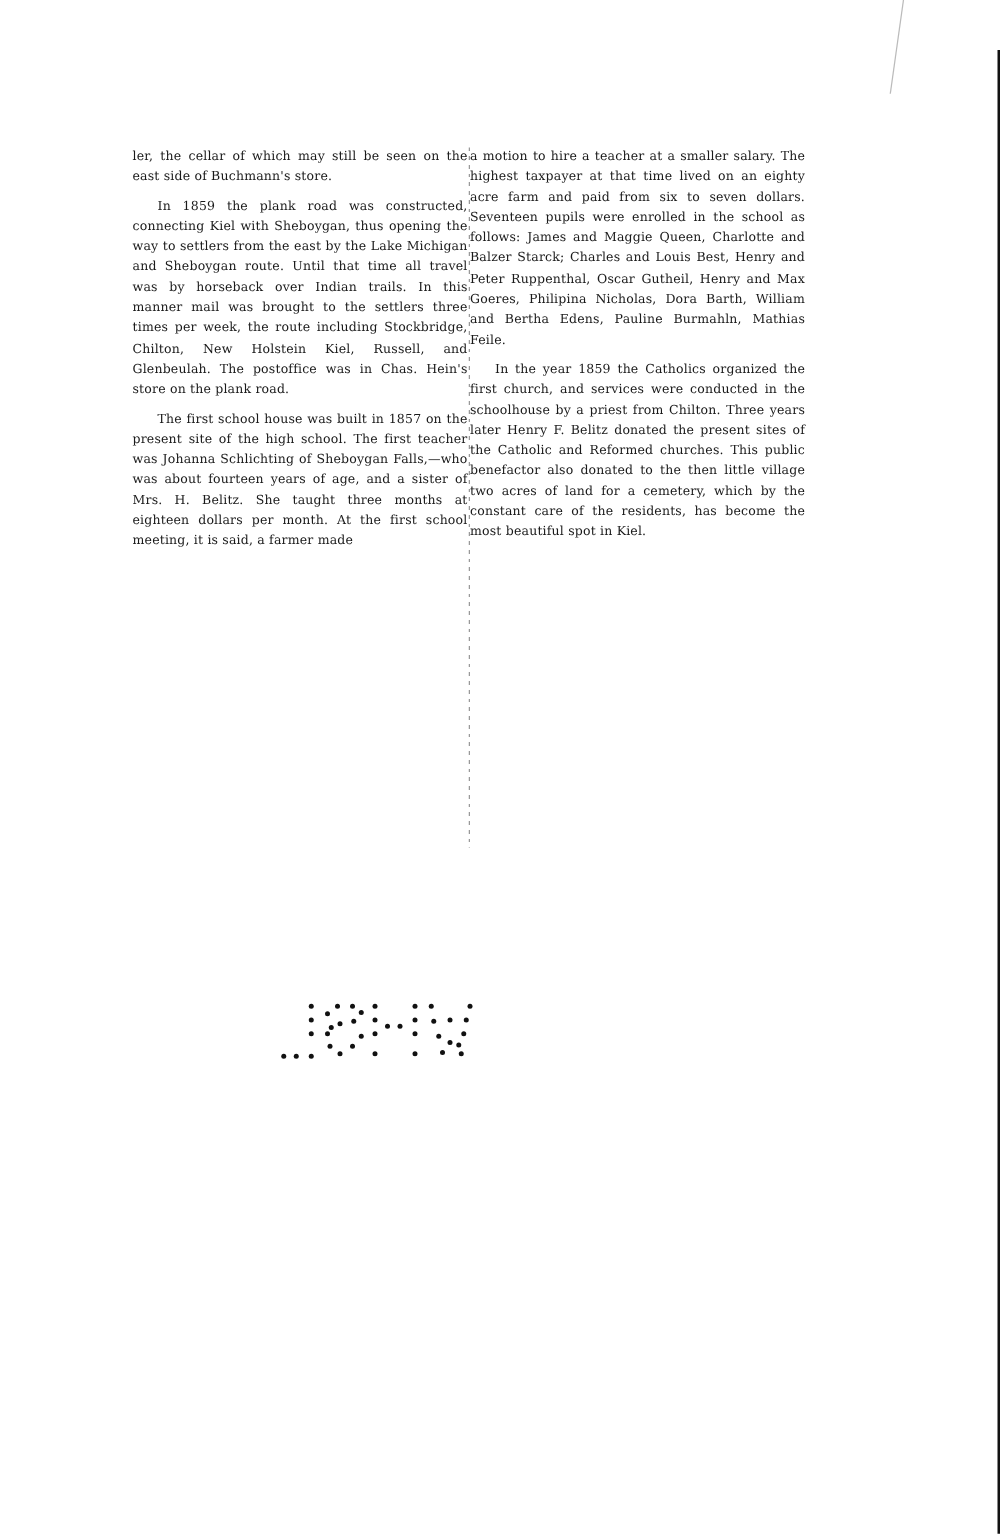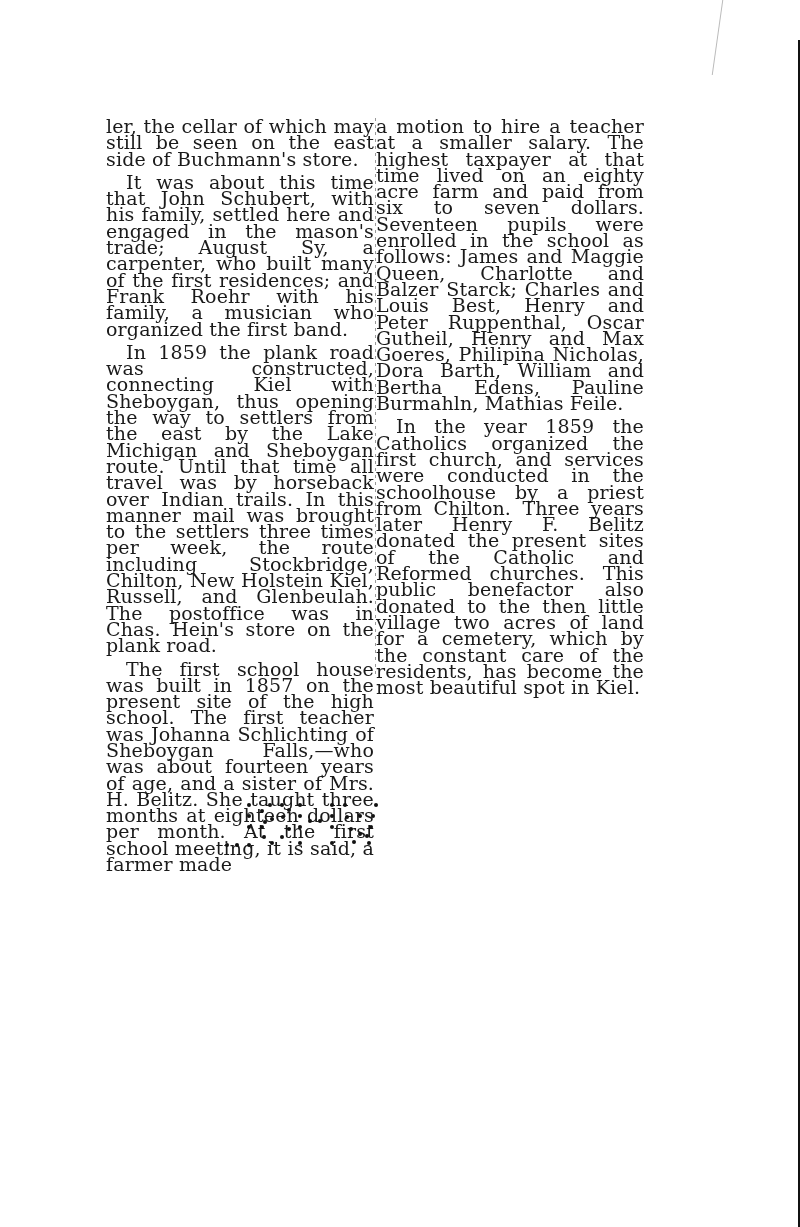--- a/index.html
+++ b/index.html
@@ -3,40 +3,39 @@
   <meta charset="utf-8">
   <style>
     html, body { margin: 0; padding: 0; }
     body {
       width: 800px; height: 1227px; background: #ffffff; position: relative; overflow: hidden;
       font-family: "DejaVu Serif", "Liberation Serif", serif; color: #1a1a1a;
     }
     .edge-line { position: absolute; right: 0; top: 40px; width: 2px; height: 1187px; background: #111; }
     .crease { position: absolute; left: 717px; top: 0; width: 1px; height: 75px; background: #bbb; transform: skewX(-8deg); }
     .col {
-      position: absolute; top: 118px; font-size: 19px; line-height: 16.3px;
+      position: absolute; top: 118px; font-size: 10px; line-height: 16.3px;
       text-align: justify; letter-spacing: 0.15px;
     }
     .col p { margin: 0; text-indent: 0; }
     .col p.indent { text-indent: 20px; margin-top: 7px; }
     .col-left { left: 106px; width: 268px; }
     .col-right { left: 376px; width: 268px; }
     .divider { position: absolute; left: 375px; top: 118px; width: 1px; height: 560px; background: repeating-linear-gradient(#999 0 3px, transparent 3px 7px); }
     .perf { position: absolute; left: 225px; top: 803px; width: 160px; height: 50px; }
     .perf span { position: absolute; width: 4px; height: 4px; border-radius: 50%; background: #111; }
   </style>
 </head>
 <body>
 
 <div class="crease"></div>
 <div class="edge-line"></div>
 
 <div class="col col-left">
   <p>ler, the cellar of which may still be seen on the east side of Buchmann's store.</p>
-  <p class="indent">It was about this time that John Schubert, with his family, settled here and engaged in the mason's trade; August Sy, a carpenter, who built many of the first residences; and Frank Roehr with his family, a musician who organized the first band.</p>
   <p class="indent">In 1859 the plank road was constructed, connecting Kiel with Sheboygan, thus opening the way to settlers from the east by the Lake Michigan and Sheboygan route. Until that time all travel was by horseback over Indian trails. In this manner mail was brought to the settlers three times per week, the route including Stockbridge, Chilton, New Holstein Kiel, Russell, and Glenbeulah. The postoffice was in Chas. Hein's store on the plank road.</p>
   <p class="indent">The first school house was built in 1857 on the present site of the high school. The first teacher was Johanna Schlichting of Sheboygan Falls,—who was about fourteen years of age, and a sister of Mrs. H. Belitz. She taught three months at eighteen dollars per month. At the first school meeting, it is said, a farmer made</p>
 </div>
 
 <div class="divider"></div>
 
 <div class="col col-right">
   <p>a motion to hire a teacher at a smaller salary. The highest taxpayer at that time lived on an eighty acre farm and paid from six to seven dollars. Seventeen pupils were enrolled in the school as follows: James and Maggie Queen, Charlotte and Balzer Starck; Charles and Louis Best, Henry and Peter Ruppenthal, Oscar Gutheil, Henry and Max Goeres, Philipina Nicholas, Dora Barth, William and Bertha Edens, Pauline Burmahln, Mathias Feile.</p>
   <p class="indent">In the year 1859 the Catholics organized the first church, and services were conducted in the schoolhouse by a priest from Chilton. Three years later Henry F. Belitz donated the present sites of the Catholic and Reformed churches. This public benefactor also donated to the then little village two acres of land for a cemetery, which by the constant care of the residents, has become the most beautiful spot in Kiel.</p>
 </div>

